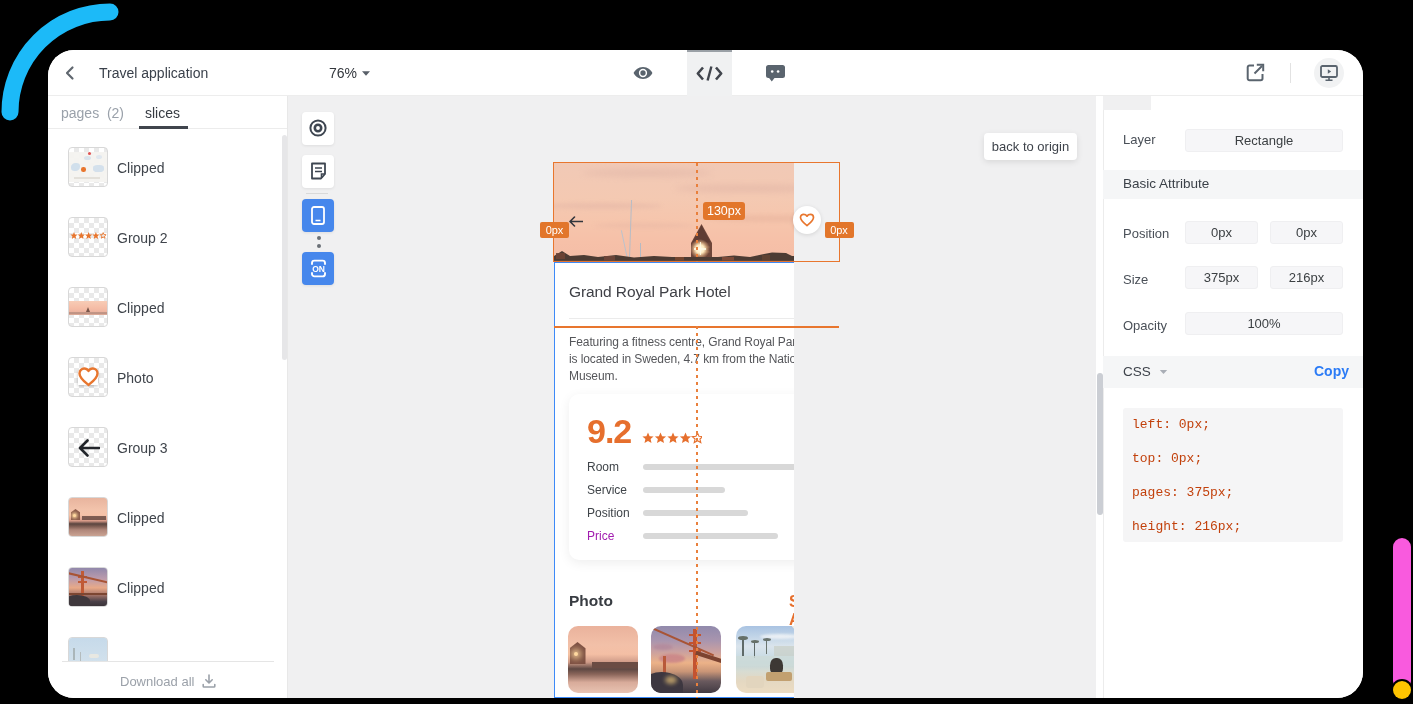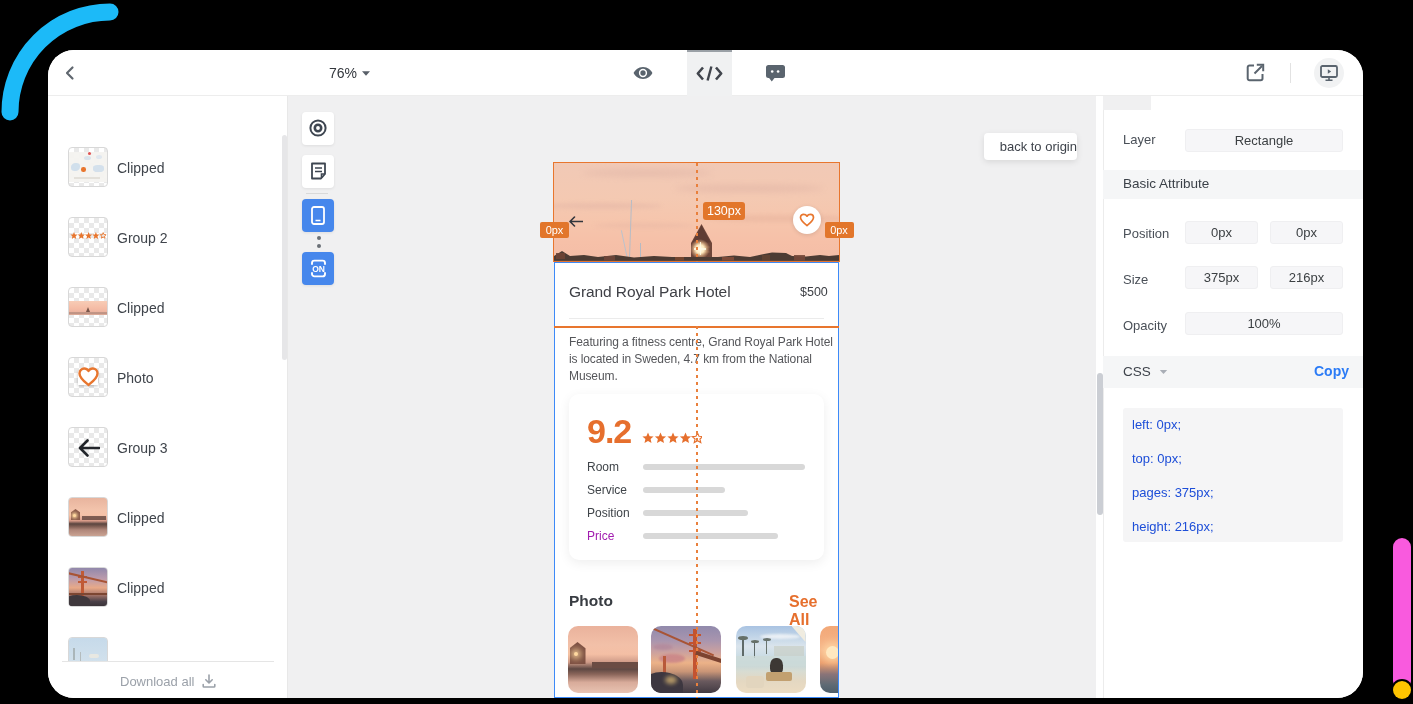--- a/index.html
+++ b/index.html
@@ -36,20 +36,21 @@
 
 <div class="abs" style="left:1393px;top:538px;width:18px;height:152px;border-radius:9px;background:#f95ade"></div>
 <div class="abs" style="left:1393px;top:681px;width:18px;height:18px;border-radius:50%;background:#ffc400;box-shadow:0 0 0 2px #000"></div>
 
 <div id="win">
   <div id="topbar">
 
     <svg class="abs" style="left:14px;top:15px" width="16" height="16" viewBox="0 0 16 16">
       <path d="M10.5 2.5 L5 8 L10.5 13.5" fill="none" stroke="#60676f" stroke-width="2.2" stroke-linecap="round" stroke-linejoin="round"></path>
     </svg>
+    <div class="tb-txt" style="left:51px;">Travel application</div>
     <div class="tb-txt" style="left:281px;color:#33373d">76%</div>
     <svg class="abs" style="left:313px;top:20px" width="10" height="7" viewBox="0 0 10 7">
         <path d="M1 1.2 L5 5.8 L9 1.2 Z" fill="#585f68"></path>
       </svg>
 
     <svg class="abs" style="left:585px;top:15px" width="20" height="16" viewBox="0 0 20 16">
       <path d="M10 1 C14.8 1 18.3 4.6 19.4 7 C18.3 9.4 14.8 13 10 13 C5.2 13 1.7 9.4 0.6 7 C1.7 4.6 5.2 1 10 1 Z" fill="#5a646e" transform="translate(0,1)"></path>
       <circle cx="10" cy="8" r="3.4" fill="none" stroke="#fff" stroke-width="1.5"></circle>
     </svg>
 
@@ -75,20 +76,25 @@
     <div class="abs" style="left:1242px;top:13px;width:1px;height:20px;background:#e2e2e2"></div>
 
     <div class="abs" style="left:1266px;top:8px;width:30px;height:30px;border-radius:50%;background:#f1f2f3"></div>
     <svg class="abs" style="left:1272px;top:15px" width="18" height="16" viewBox="0 0 18 16">
       <rect x="1" y="1" width="16" height="11" rx="1.5" fill="none" stroke="#5a646e" stroke-width="1.8"></rect>
       <path d="M7.8 4.2 L11.2 6.5 L7.8 8.8 Z" fill="#5a646e"></path>
       <path d="M9 12.5 V15 M5.5 15.2 H12.5" stroke="#5a646e" stroke-width="1.6"></path>
     </svg>
   </div>
   <div id="sidebar">
+    <div class="tabrow">
+      <span class="abs" style="left:13px;top:9px;font-size:14px;color:#9aa1aa">pages&nbsp;&nbsp;(2)</span>
+      <span class="abs" style="left:97px;top:9px;font-size:14px;color:#363b42">slices</span>
+      <div class="abs" style="left:91px;top:30px;width:49px;height:3px;background:#40454d"></div>
+    </div>
     <div class="abs" style="left:0;top:34px;width:239px;height:531px;overflow:hidden">
 
       <div class="thumb" style="top:17px">
         <div class="abs" style="left:0;top:4px;width:38px;height:30px;background:rgba(244,243,240,.92)">
           <div class="abs" style="left:2px;top:11px;width:9px;height:8px;background:#b9d2ea;border-radius:50% 40% 50% 40%;opacity:.6"></div>
           <div class="abs" style="left:15px;top:4px;width:7px;height:4px;background:#c6d8ea;border-radius:50%;opacity:.6"></div>
           <div class="abs" style="left:24px;top:13px;width:11px;height:7px;background:#bed3ea;border-radius:40%;opacity:.6"></div>
           <div class="abs" style="left:27px;top:3px;width:6px;height:4px;background:#d2e0ee;border-radius:50%;opacity:.6"></div>
           <div class="abs" style="left:12px;top:15px;width:4.5px;height:4.5px;background:#e8762e;border-radius:50%"></div>
           <div class="abs" style="left:19px;top:0px;width:3px;height:3px;background:#e05252;border-radius:50%"></div>
@@ -196,23 +202,23 @@
     <div class="abs" style="left:29px;top:148px;width:4px;height:4px;border-radius:50%;background:#6a7076"></div>
     <div class="toolbtn blue" style="left:14px;top:156px">
       <svg class="abs" style="left:6px;top:7px" width="21" height="19" viewBox="0 0 21 19">
         <path d="M4 5 V4 A2.4 2.4 0 0 1 6.4 1.6 H14.6 A2.4 2.4 0 0 1 17 4 V5" fill="none" stroke="#fff" stroke-width="1.9" stroke-linecap="round"></path>
         <path d="M4 14 V15 A2.4 2.4 0 0 0 6.4 17.4 H14.6 A2.4 2.4 0 0 0 17 15 V14" fill="none" stroke="#fff" stroke-width="1.9" stroke-linecap="round"></path>
         <text x="10.5" y="13" font-size="8.5" font-weight="bold" fill="#fff" text-anchor="middle" font-family="Liberation Sans">ON</text>
       </svg>
     </div>
 
 
-    <div class="abs" style="left:696px;top:37px;width:93px;height:27px;background:#fff;border-radius:4px;box-shadow:0 2px 6px rgba(0,0,0,.10);font-size:13px;color:#3e434b;text-align:right;line-height:27px">back to origin</div>
-
-    <div class="abs" style="left:266px;top:67px;width:285px;height:535px;background:#fff;overflow:hidden">
+    <div class="abs" style="left:696px;top:37px;width:93px;height:27px;background:#fff;border-radius:4px;box-shadow:0 2px 6px rgba(0,0,0,.10);font-size:13px;color:#3e434b;text-align:center;line-height:27px">back to origin</div>
+
+    <div class="abs" style="left:266px;top:67px;width:240px;height:535px;background:#fff;overflow:hidden">
 
       <div class="abs" style="left:0;top:0;width:285px;height:99px;overflow:hidden;background:linear-gradient(180deg,#f1c9b6 0%,#f4c9b2 35%,#f6c5ac 60%,#f6c0a8 80%,#f4bda6 100%)">
         <div class="abs" style="left:28px;top:6px;width:130px;height:8px;background:#dcb1a4;border-radius:50%;opacity:.45;filter:blur(3px)"></div>
         <div class="abs" style="left:120px;top:22px;width:150px;height:7px;background:#d9aca0;border-radius:50%;opacity:.45;filter:blur(3px)"></div>
         <div class="abs" style="left:-12px;top:40px;width:120px;height:6px;background:#dcaea2;border-radius:50%;opacity:.4;filter:blur(2px)"></div>
         <div class="abs" style="left:150px;top:52px;width:150px;height:7px;background:#ecb9a2;border-radius:50%;opacity:.8;filter:blur(2px)"></div>
         <div class="abs" style="left:40px;top:60px;width:100px;height:5px;background:#e2b2a2;border-radius:50%;opacity:.4;filter:blur(2px)"></div>
 
         <div class="abs" style="left:76px;top:37px;width:1.4px;height:60px;background:#b6bcc6;transform:rotate(2deg)"></div>
         <div class="abs" style="left:70px;top:67px;width:1.2px;height:30px;background:#bcc2cc;transform:rotate(-12deg)"></div>
@@ -345,20 +351,20 @@
     <div class="pinput" style="left:82px;top:156px;width:73px">375px</div>
     <div class="pinput" style="left:167px;top:156px;width:73px">216px</div>
     <div class="plabel" style="top:208px">Opacity</div>
     <div class="pinput" style="left:82px;top:202px;width:158px">100%</div>
     <div class="pband" style="top:246px;height:32px"></div>
     <span class="abs" style="left:20px;top:254px;font-size:13.5px;color:#3e434b">CSS</span>
     <svg class="abs" style="left:56px;top:259px" width="9" height="6" viewBox="0 0 9 6">
         <path d="M0.8 1 L4.5 5 L8.2 1 Z" fill="#a9aeb6"></path>
       </svg>
     <span class="abs" style="left:211px;top:253px;font-size:14px;font-weight:bold;color:#2b7bf6">Copy</span>
-    <div class="abs" style="left:20px;top:298px;width:220px;height:134px;background:#f5f5f6;border-radius:3px;font-family:Liberation Sans, sans-serif;font-size:13px;color:#1d4ed8">
+    <div class="abs" style="left:20px;top:298px;width:220px;height:134px;background:#f5f5f6;border-radius:3px;font-family:Liberation Mono, monospace;font-size:13px;color:#c2410c">
       <div class="abs" style="left:9px;top:9px">left: 0px;</div>
       <div class="abs" style="left:9px;top:43px">top: 0px;</div>
       <div class="abs" style="left:9px;top:77px">pages: 375px;</div>
       <div class="abs" style="left:9px;top:111px">height: 216px;</div>
     </div>
   </div>
 </div>
 
 </body></html>

